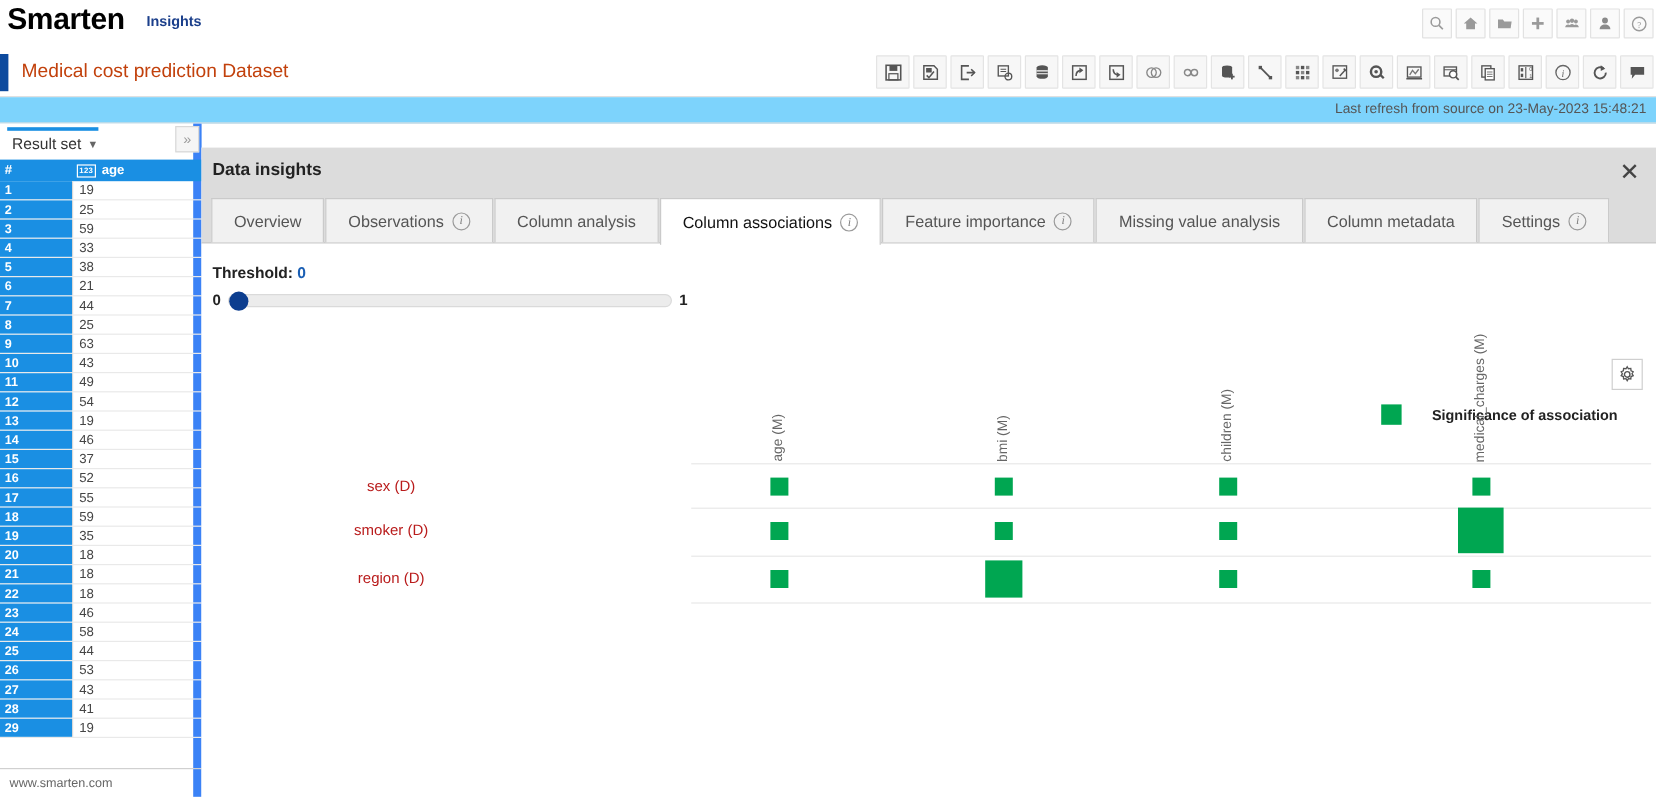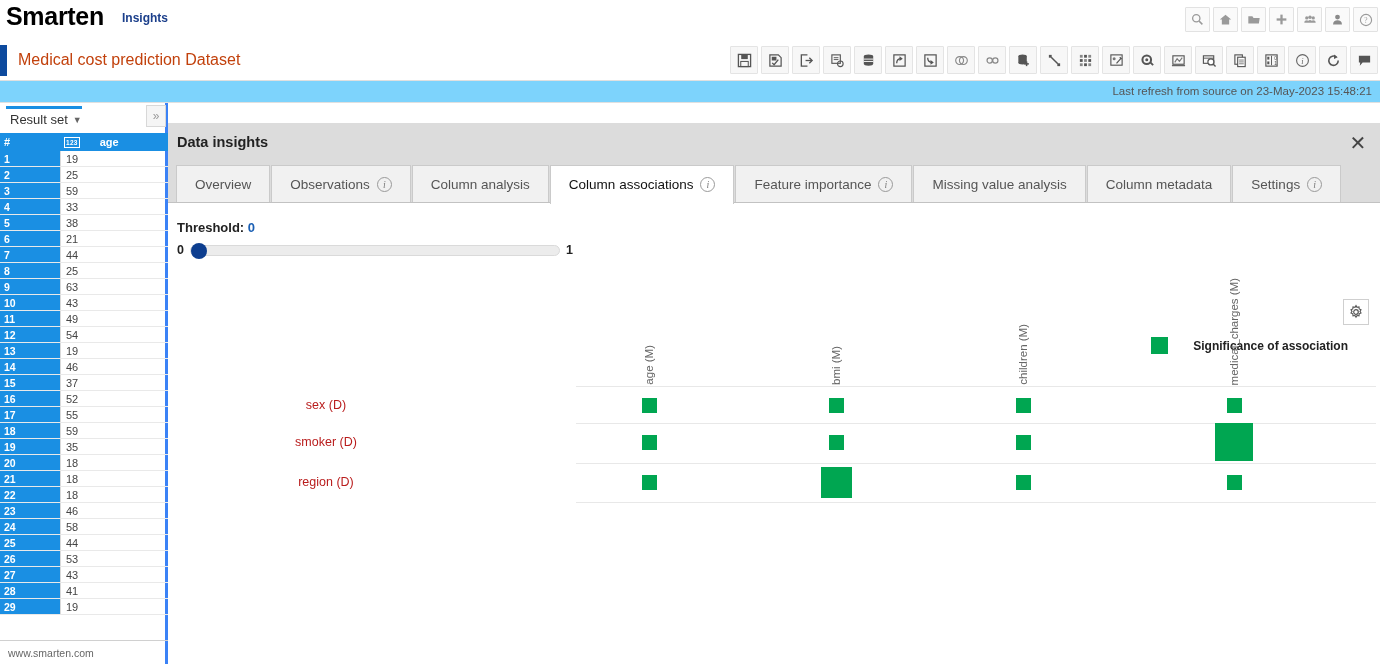--- a/index.html
+++ b/index.html
@@ -53,21 +53,21 @@
   .refreshbar {
     position: absolute; left: 0; top: 81px; width: 1380px; height: 22px;
     background: #7dd3fc; border-bottom: 1px solid #e0e0e0;
   }
   .refresh-text {
     position: absolute; right: 8px; top: 4px; font-size: 11.5px; color: #555;
   }
   
   .leftpanel {
     position: absolute; left: 0; top: 103px; width: 168px; height: 561px;
-    background: #ffffff; border-right: 3px solid #3b82f6;
+    background: #ffffff; border-right: 7px solid #3b82f6;
   }
   .rs-head { position: absolute; left: 0; top: 0; width: 168px; height: 30px; }
   .rs-tab {
     position: absolute; left: 6px; top: 3px; width: 76px; height: 24px;
     border-top: 3px solid #1a8fe3; background: #fff;
     display: flex; align-items: center; padding-left: 4px;
     font-size: 13px; color: #333; cursor: pointer;
   }
   .rs-caret { margin-left: 5px; color: #666; font-size: 9px; }
   .rs-expand {
@@ -76,21 +76,21 @@
     display: flex; align-items: center; justify-content: center;
     font-size: 12px; cursor: pointer; z-index: 5;
   }
   .rs-table { position: absolute; left: 0; top: 30px; width: 168px; }
   .rs-thead { display: flex; height: 18px; background: #1a8fe3; color: #fff; }
   .rs-th-idx {
     width: 60px; font-size: 11px; font-weight: bold; padding-left: 4px;
     display: flex; align-items: center;
   }
   .rs-th-col {
-    flex: 1; font-size: 11px; font-weight: bold; display: flex; align-items: center; gap: 20px;
+    flex: 1; font-size: 11px; font-weight: bold; display: flex; align-items: center; gap: 5px;
     padding-left: 4px;
   }
   .typebadge {
     border: 1px solid #ffffff; font-size: 6.5px; padding: 0 1px; line-height: 9px;
     letter-spacing: 0.3px;
   }
   .rs-row { display: flex; height: 16px; border-bottom: 1px solid #e9e9e9; }
   .rs-idx {
     width: 60px; background: #1a8fe3; color: #fff; font-size: 10.5px; font-weight: bold;
     padding-left: 4px; display: flex; align-items: center;
@@ -119,21 +119,21 @@
     font-size: 14.5px; font-weight: bold; color: #222;
   }
   .close-x {
     position: absolute; right: 10px; top: 8px; width: 24px; height: 24px;
     font-size: 20px; color: #444; display: flex; align-items: center;
     justify-content: center; cursor: pointer;
   }
   .tabstrip {
     position: absolute; left: 0; top: 42px; width: 1212px; height: 38px;
     background: #dcdcdc; border-bottom: 1px solid #c2c2c2;
-    display: flex; align-items: center; padding-left: 8px;
+    display: flex; align-items: flex-start; padding-left: 8px;
   }
   .tab {
     height: 37px; padding: 0 18px; background: #f1f1f1;
     border: 1px solid #cacaca; border-bottom: none;
     display: flex; align-items: center; gap: 7px;
     font-size: 13.5px; color: #555; cursor: pointer;
     margin-right: 1px; position: relative;
   }
   .tab.active {
     background: #ffffff; color: #111; height: 39px; margin-bottom: -1px; z-index: 2;

